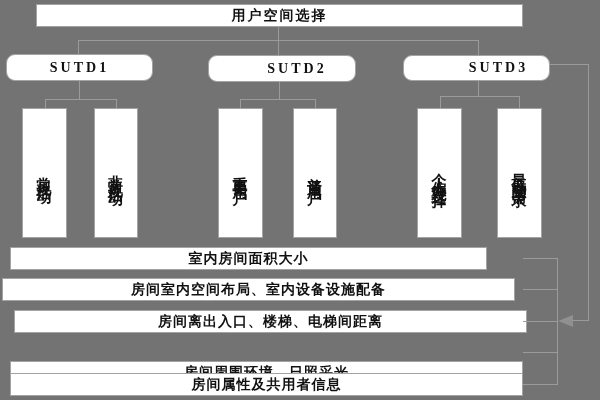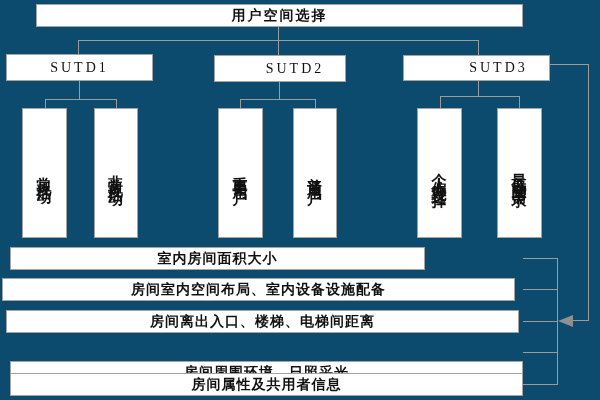--- a/index.html
+++ b/index.html
@@ -1,29 +1,29 @@
 <!DOCTYPE html>
 <html><head>
 <meta charset="utf-8">
 <style>
   html,body{margin:0;padding:0;background:#ffffff;}
   #canvas{
-    position:relative;width:600px;height:400px;background:#0c4a6e;
+    position:relative;width:600px;height:400px;background:#737373;
     font-family:"Liberation Sans","DejaVu Sans",sans-serif;
     color:#111111;overflow:hidden;
   }
   .box{
     position:absolute;box-sizing:border-box;border:1px solid #a3a3a3;
     background:#ffffff;display:flex;align-items:center;justify-content:center;
     text-align:center;
   }
   .node-title{font-size:14px;font-weight:600;letter-spacing:2px;}
   .node-sutd{
     font-family:"Liberation Serif","DejaVu Serif",serif;
-    font-size:14px;letter-spacing:3px;font-weight:400;
+    font-size:14px;letter-spacing:3px;font-weight:700;border-radius:9px;
   }
   .vbox span{
     writing-mode:vertical-rl;text-orientation:upright;
     font-size:15px;font-weight:600;letter-spacing:4px;line-height:1;
   }
   .row{font-size:14px;font-weight:600;letter-spacing:1px;}
   .line{position:absolute;background:#9b9b9b;}
   .arrowhead{
     position:absolute;width:0;height:0;
     border-top:6px solid transparent;border-bottom:6px solid transparent;
@@ -41,21 +41,21 @@
 
   <div class="line" style="left:278px;top:27px;width:1px;height:14px;"></div>
   <div class="line" style="left:78px;top:40px;width:401px;height:1px;"></div>
   <div class="line" style="left:78px;top:41px;width:1px;height:13px;"></div>
   <div class="line" style="left:278px;top:41px;width:1px;height:14px;"></div>
   <div class="line" style="left:478px;top:41px;width:1px;height:14px;"></div>
 
   <div class="box node-sutd" style="left:6px;top:54px;width:147px;height:27px;">
     <span>SUTD1</span>
   </div>
-  <div class="box node-sutd" style="left:214px;top:55px;width:132px;height:27px;padding-left:30px;">
+  <div class="box node-sutd" style="left:208px;top:55px;width:148px;height:27px;padding-left:30px;">
     <span>SUTD2</span>
   </div>
   <div class="box node-sutd" style="left:403px;top:55px;width:147px;height:26px;padding-left:44px;">
     <span>SUTD3</span>
   </div>
 
   <div class="line" style="left:79px;top:81px;width:1px;height:19px;"></div>
   <div class="line" style="left:45px;top:99px;width:72px;height:1px;"></div>
   <div class="line" style="left:45px;top:100px;width:1px;height:8px;"></div>
   <div class="line" style="left:116px;top:100px;width:1px;height:8px;"></div>
@@ -82,27 +82,27 @@
   <div class="box vbox" style="left:293px;top:108px;width:44px;height:130px;">
     <span>普通用户</span>
   </div>
   <div class="box vbox" style="left:417px;top:108px;width:45px;height:130px;">
     <span>个人偏好选择</span>
   </div>
   <div class="box vbox" style="left:497px;top:108px;width:45px;height:130px;">
     <span>最低空间需求</span>
   </div>
 
-  <div class="box row" style="left:10px;top:247px;width:415px;height:23px;">
+  <div class="box row" style="left:10px;top:247px;width:477px;height:23px;">
     <span>室内房间面积大小</span>
   </div>
   <div class="box row" style="left:2px;top:278px;width:513px;height:23px;">
     <span>房间室内空间布局、室内设备设施配备</span>
   </div>
-  <div class="box row" style="left:6px;top:310px;width:513px;height:23px;">
+  <div class="box row" style="left:14px;top:310px;width:513px;height:23px;">
     <span>房间离出入口、楼梯、电梯间距离</span>
   </div>
   <div class="box row" style="left:10px;top:361px;width:513px;height:23px;">
     <span>房间周围环境、日照采光</span>
   </div>
   <div class="box row" style="left:10px;top:373px;width:513px;height:23px;justify-content:center;">
     <span>房间属性及共用者信息</span>
   </div>
 
   <div class="line" style="left:550px;top:64px;width:38px;height:1px;"></div>

